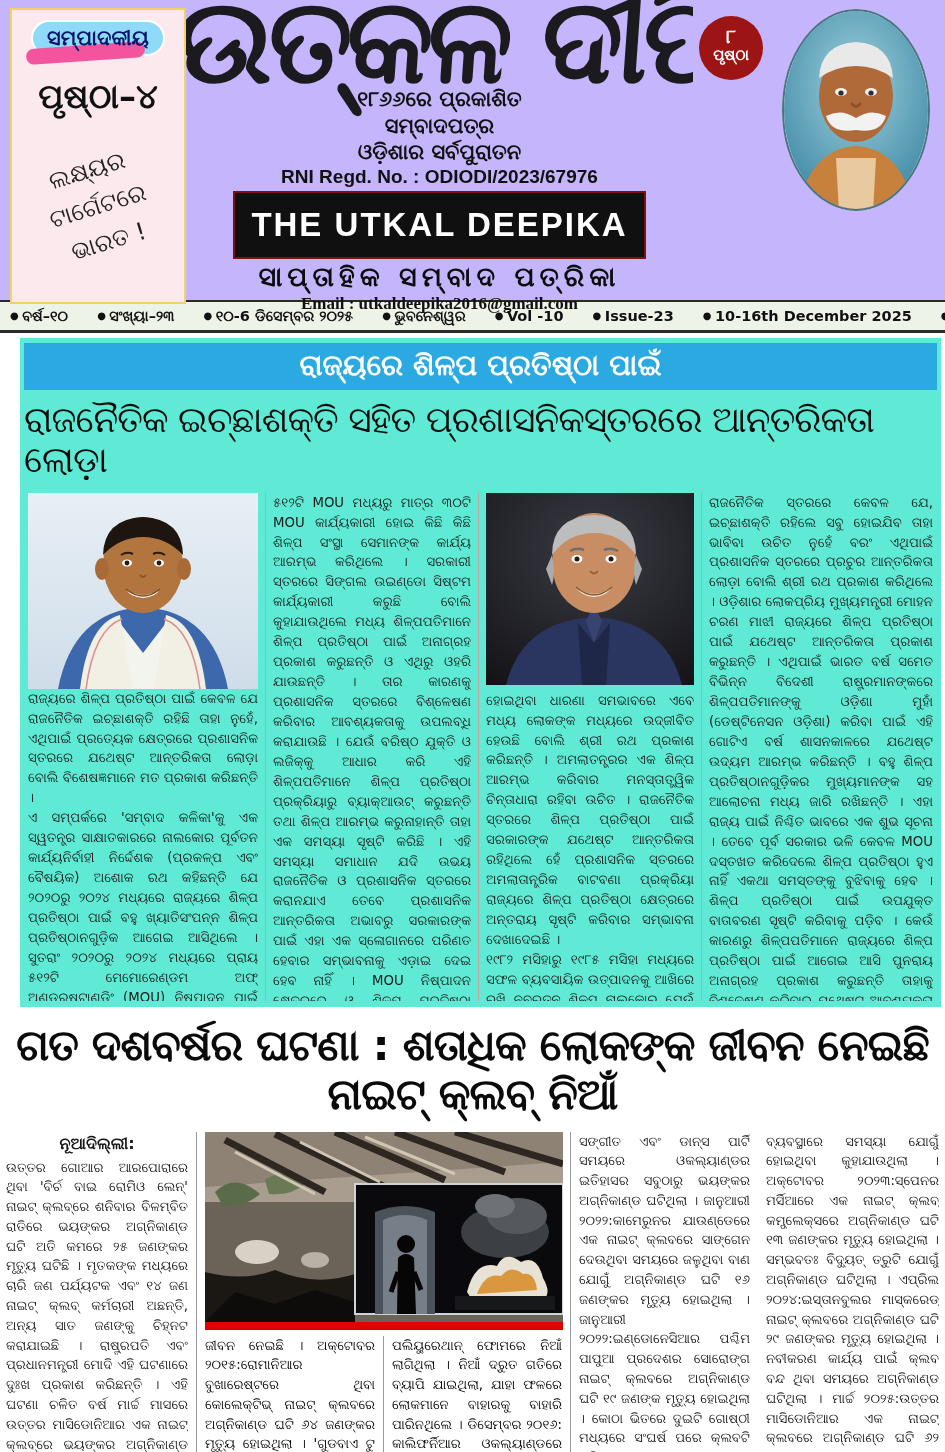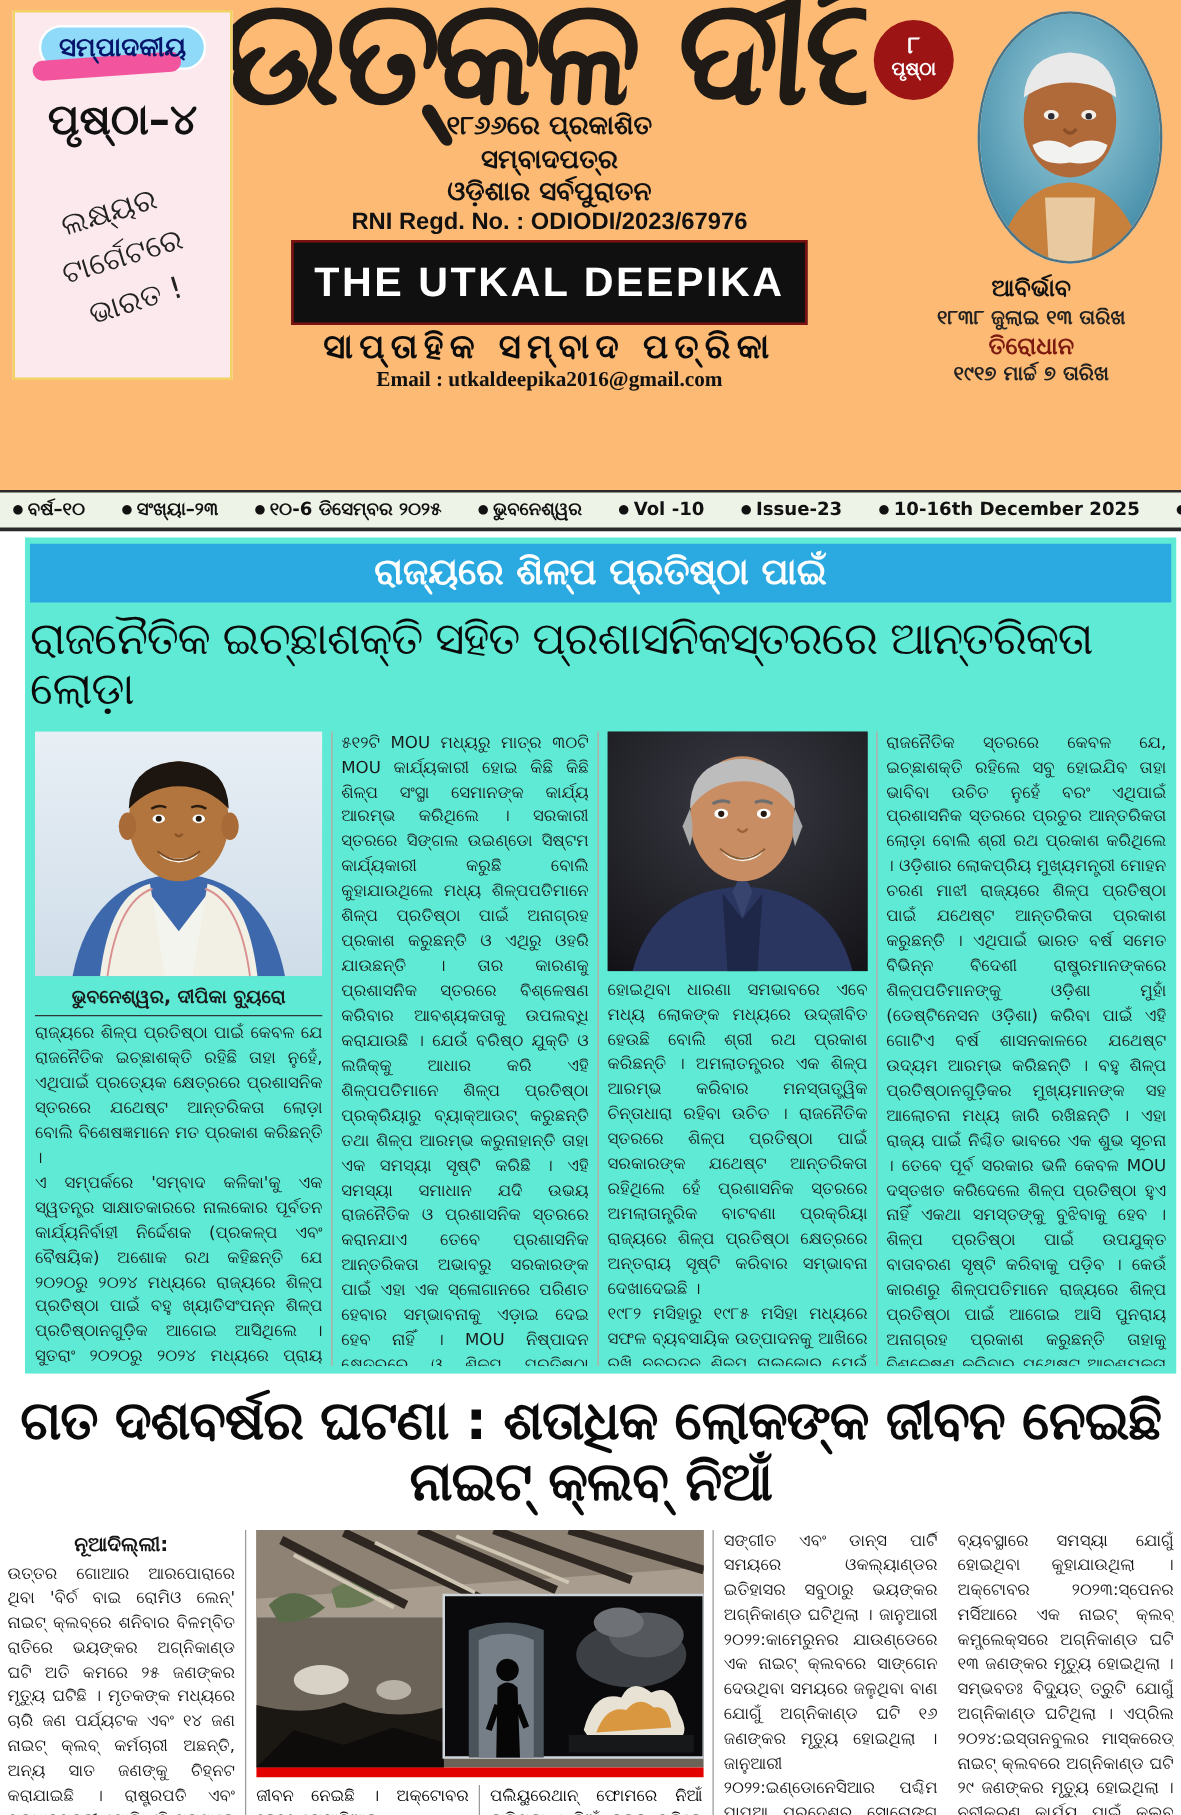--- a/index.html
+++ b/index.html
@@ -1,20 +1,20 @@
 <!DOCTYPE html>
 <html><head>
 <meta charset="utf-8">
 <style>
   * { margin:0; padding:0; box-sizing:border-box; }
   body { background:#ffffff; font-family:"DejaVu Sans", sans-serif; }
   .page { position:relative; width:945px; height:1452px; margin:0 auto; background:#fff; overflow:hidden; }
 
   
-  .masthead { position:relative; height:392px; background:#fdba74; }
+  .masthead { position:relative; height:300px; background:#c4b5fd; }
 
   .editorial-box { position:absolute; left:10px; top:8px; width:176px; height:296px;
     background:#fce9ee; border:2px solid #f2d264; text-align:center; z-index:3; }
   .edit-pill { position:relative; display:inline-block; margin-top:10px; padding:4px 14px;
     background:#8edaf8; border:2px solid #ffffff; border-radius:22px;
     font-size:21px; font-weight:bold; color:#06156b; z-index:1; }
   .edit-pill::after { content:""; position:absolute; left:-7px; bottom:-7px; width:92%; height:16px;
     background:#f2549e; border-radius:12px; z-index:-1; transform:rotate(-4deg); }
   .page-ref { margin-top:20px; font-size:34px; font-weight:bold; color:#111; }
   .teaser { margin-top:34px; transform:rotate(-17deg); font-size:24px; color:#222;
@@ -143,26 +143,20 @@
             <path d="M38 70 Q40 36 75 34 Q110 36 112 70 Q95 58 75 58 Q55 58 38 70 Z" fill="#e9e9e9"></path>
             <ellipse cx="60" cy="84" rx="6" ry="4" fill="#f4efe8"></ellipse>
             <ellipse cx="90" cy="84" rx="6" ry="4" fill="#f4efe8"></ellipse>
             <circle cx="60" cy="85" r="2.6" fill="#2a2a33"></circle>
             <circle cx="90" cy="85" r="2.6" fill="#2a2a33"></circle>
             <path d="M70 95 Q75 102 80 95" stroke="#8a4f28" stroke-width="2.5" fill="none"></path>
             <path d="M45 108 Q60 100 75 110 Q90 100 105 108 Q100 126 75 122 Q50 126 45 108 Z" fill="#f2f2f0"></path>
           </g>
           <ellipse cx="75" cy="102" rx="73" ry="100" fill="none" stroke="#4a7486" stroke-width="2"></ellipse>
         </svg>
-      </div>
-      <div class="founder-dates">
-        <div class="lbl">ଆବିର୍ଭାବ</div>
-        <div class="val">୧୮୩୮ ଜୁଲାଇ ୧୩ ତାରିଖ</div>
-        <div class="lbl death">ତିରୋଧାନ</div>
-        <div class="val">୧୯୧୭ ମାର୍ଚ୍ଚ ୭ ତାରିଖ</div>
       </div>
     </div>
   </header>
 
   <div class="date-bar">
     <span class="item">ବର୍ଷ–୧୦</span>
     <span class="item">ସଂଖ୍ୟା–୨୩</span>
     <span class="item">୧୦-6 ଡିସେମ୍ବର ୨୦୨୫</span>
     <span class="item">ଭୁବନେଶ୍ୱର</span>
     <span class="item">Vol -10</span>
@@ -202,21 +196,20 @@
             <ellipse cx="131" cy="70" rx="5" ry="3.5" fill="#ffffff"></ellipse>
             <circle cx="99" cy="70" r="2.4" fill="#231a12"></circle>
             <circle cx="131" cy="70" r="2.4" fill="#231a12"></circle>
             <path d="M93 62 Q99 58 105 61" stroke="#2a1c10" stroke-width="2" fill="none"></path>
             <path d="M125 61 Q131 58 137 62" stroke="#2a1c10" stroke-width="2" fill="none"></path>
             <path d="M112 82 Q115 86 118 82" stroke="#8a5528" stroke-width="2" fill="none"></path>
             <path d="M98 96 Q115 108 132 96 Q128 104 115 105 Q102 104 98 96 Z" fill="#fdfdfb"></path>
             <path d="M98 96 Q115 110 132 96" stroke="#7a4a22" stroke-width="1.5" fill="none"></path>
           </svg>
         </figure>
-        <div class="byline">ଭୁବନେଶ୍ୱର, ଦୀପିକା ବ୍ୟୁରୋ</div>
         <p>ରାଜ୍ୟରେ ଶିଳ୍ପ ପ୍ରତିଷ୍ଠା ପାଇଁ କେବଳ ଯେ ରାଜନୈତିକ ଇଚ୍ଛାଶକ୍ତି ରହିଛି ତାହା ନୁହେଁ, ଏଥିପାଇଁ ପ୍ରତ୍ୟେକ କ୍ଷେତ୍ରରେ ପ୍ରଶାସନିକ ସ୍ତରରେ ଯଥେଷ୍ଟ ଆନ୍ତରିକତା ଲୋଡ଼ା ବୋଲି ବିଶେଷଜ୍ଞମାନେ ମତ ପ୍ରକାଶ କରିଛନ୍ତି ।
 ଏ ସମ୍ପର୍କରେ 'ସମ୍ବାଦ କଳିକା'କୁ ଏକ ସ୍ୱତନ୍ତ୍ର ସାକ୍ଷାତକାରରେ ନାଲକୋର ପୂର୍ବତନ କାର୍ଯ୍ୟନିର୍ବାହୀ ନିର୍ଦ୍ଦେଶକ (ପ୍ରକଳ୍ପ ଏବଂ ବୈଷୟିକ) ଅଶୋକ ରଥ କହିଛନ୍ତି ଯେ ୨୦୨୦ରୁ ୨୦୨୪ ମଧ୍ୟରେ ରାଜ୍ୟରେ ଶିଳ୍ପ ପ୍ରତିଷ୍ଠା ପାଇଁ ବହୁ ଖ୍ୟାତିସଂପନ୍ନ ଶିଳ୍ପ ପ୍ରତିଷ୍ଠାନଗୁଡ଼ିକ ଆଗେଇ ଆସିଥିଲେ । ସୁତରାଂ ୨୦୨୦ରୁ ୨୦୨୪ ମଧ୍ୟରେ ପ୍ରାୟ ୫୧୨ଟି ମେମୋରେଣ୍ଡମ ଅଫ୍ ଅଣ୍ଡରଷ୍ଟାଣ୍ଡିଂ (MOU) ନିଷ୍ପାଦନ ପାଇଁ ଚୁକ୍ତି ସ୍ୱାକ୍ଷରିତ ହୋଇଥିଲା । ଏହି</p>
       </div>
 
       <div class="lead-col col-2">
         <p>୫୧୨ଟି MOU ମଧ୍ୟରୁ ମାତ୍ର ୩୦ଟି MOU କାର୍ଯ୍ୟକାରୀ ହୋଇ କିଛି କିଛି ଶିଳ୍ପ ସଂସ୍ଥା ସେମାନଙ୍କ କାର୍ଯ୍ୟ ଆରମ୍ଭ କରିଥିଲେ । ସରକାରୀ ସ୍ତରରେ ସିଙ୍ଗଲ ଉଇଣ୍ଡୋ ସିଷ୍ଟମ କାର୍ଯ୍ୟକାରୀ କରୁଛି ବୋଲି କୁହାଯାଉଥିଲେ ମଧ୍ୟ ଶିଳ୍ପପତିମାନେ ଶିଳ୍ପ ପ୍ରତିଷ୍ଠା ପାଇଁ ଅନାଗ୍ରହ ପ୍ରକାଶ କରୁଛନ୍ତି ଓ ଏଥିରୁ ଓହରି ଯାଉଛନ୍ତି । ତାର କାରଣକୁ ପ୍ରଶାସନିକ ସ୍ତରରେ ବିଶ୍ଳେଷଣ କରିବାର ଆବଶ୍ୟକତାକୁ ଉପଲବ୍ଧି କରାଯାଉଛି । ଯେଉଁ ବରିଷ୍ଠ ଯୁକ୍ତି ଓ ଲଜିକ୍‌କୁ ଆଧାର କରି ଏହି ଶିଳ୍ପପତିମାନେ ଶିଳ୍ପ ପ୍ରତିଷ୍ଠା ପ୍ରକ୍ରିୟାରୁ ବ୍ୟାକ୍‌ଆଉଟ୍ କରୁଛନ୍ତି ତଥା ଶିଳ୍ପ ଆରମ୍ଭ କରୁନାହାନ୍ତି ତାହା ଏକ ସମସ୍ୟା ସୃଷ୍ଟି କରିଛି । ଏହି ସମସ୍ୟା ସମାଧାନ ଯଦି ଉଭୟ ରାଜନୈତିକ ଓ ପ୍ରଶାସନିକ ସ୍ତରରେ କରାନଯାଏ ତେବେ ପ୍ରଶାସନିକ ଆନ୍ତରିକତା ଅଭାବରୁ ସରକାରଙ୍କ ପାଇଁ ଏହା ଏକ ସ୍ଳୋଗାନରେ ପରିଣତ ହେବାର ସମ୍ଭାବନାକୁ ଏଡ଼ାଇ ଦେଇ ହେବ ନାହିଁ । MOU ନିଷ୍ପାଦନ କ୍ଷେତ୍ରରେ ଓ ଶିଳ୍ପ ପ୍ରତିଷ୍ଠା କ୍ଷେତ୍ରରେ ଯେଉଁ କାରଣରୁ ସମସ୍ୟା ସୃଷ୍ଟି ହେଉଛି ବୋଲି ଅନୁଭବ କରାଯାଉଛି ତାହାର ବିଶ୍ଳେଷଣାତ୍ମକ ସମାଧାନ କରାନଗଲେ ଏମ୍‌ଓୟୁ ଦସ୍ତଖତ କେବଳ ଦସ୍ତଖତ ଆକାରରେ ହିଁ ରହିଯିବା ସାର ହେବ, ଆଉ କିଛି ନୁହେଁ । ପୂର୍ବ ସରକାରଙ୍କ ଅମଳରେ ଏଭଳି MOU ଦସ୍ତଖତ ପ୍ରକ୍ରିୟାକୁ ରାଜ୍ୟର ବିଜ୍ଞବ୍ୟକ୍ତିମାନେ ରାଜ୍ୟବାସୀଙ୍କୁ ବୋକା ବନେଇବାର ଅଭ୍ୟାସ ଅନୁସରଣ କରୁଥିବା ନେଇ ଅଭିଯୋଗ କରାଯାଉଥିଲା । ସେତେବେଳେ ସୃଷ୍ଟି</p>
       </div>
 
       <div class="lead-col col-3">
         <figure style="margin-bottom:6px;">

